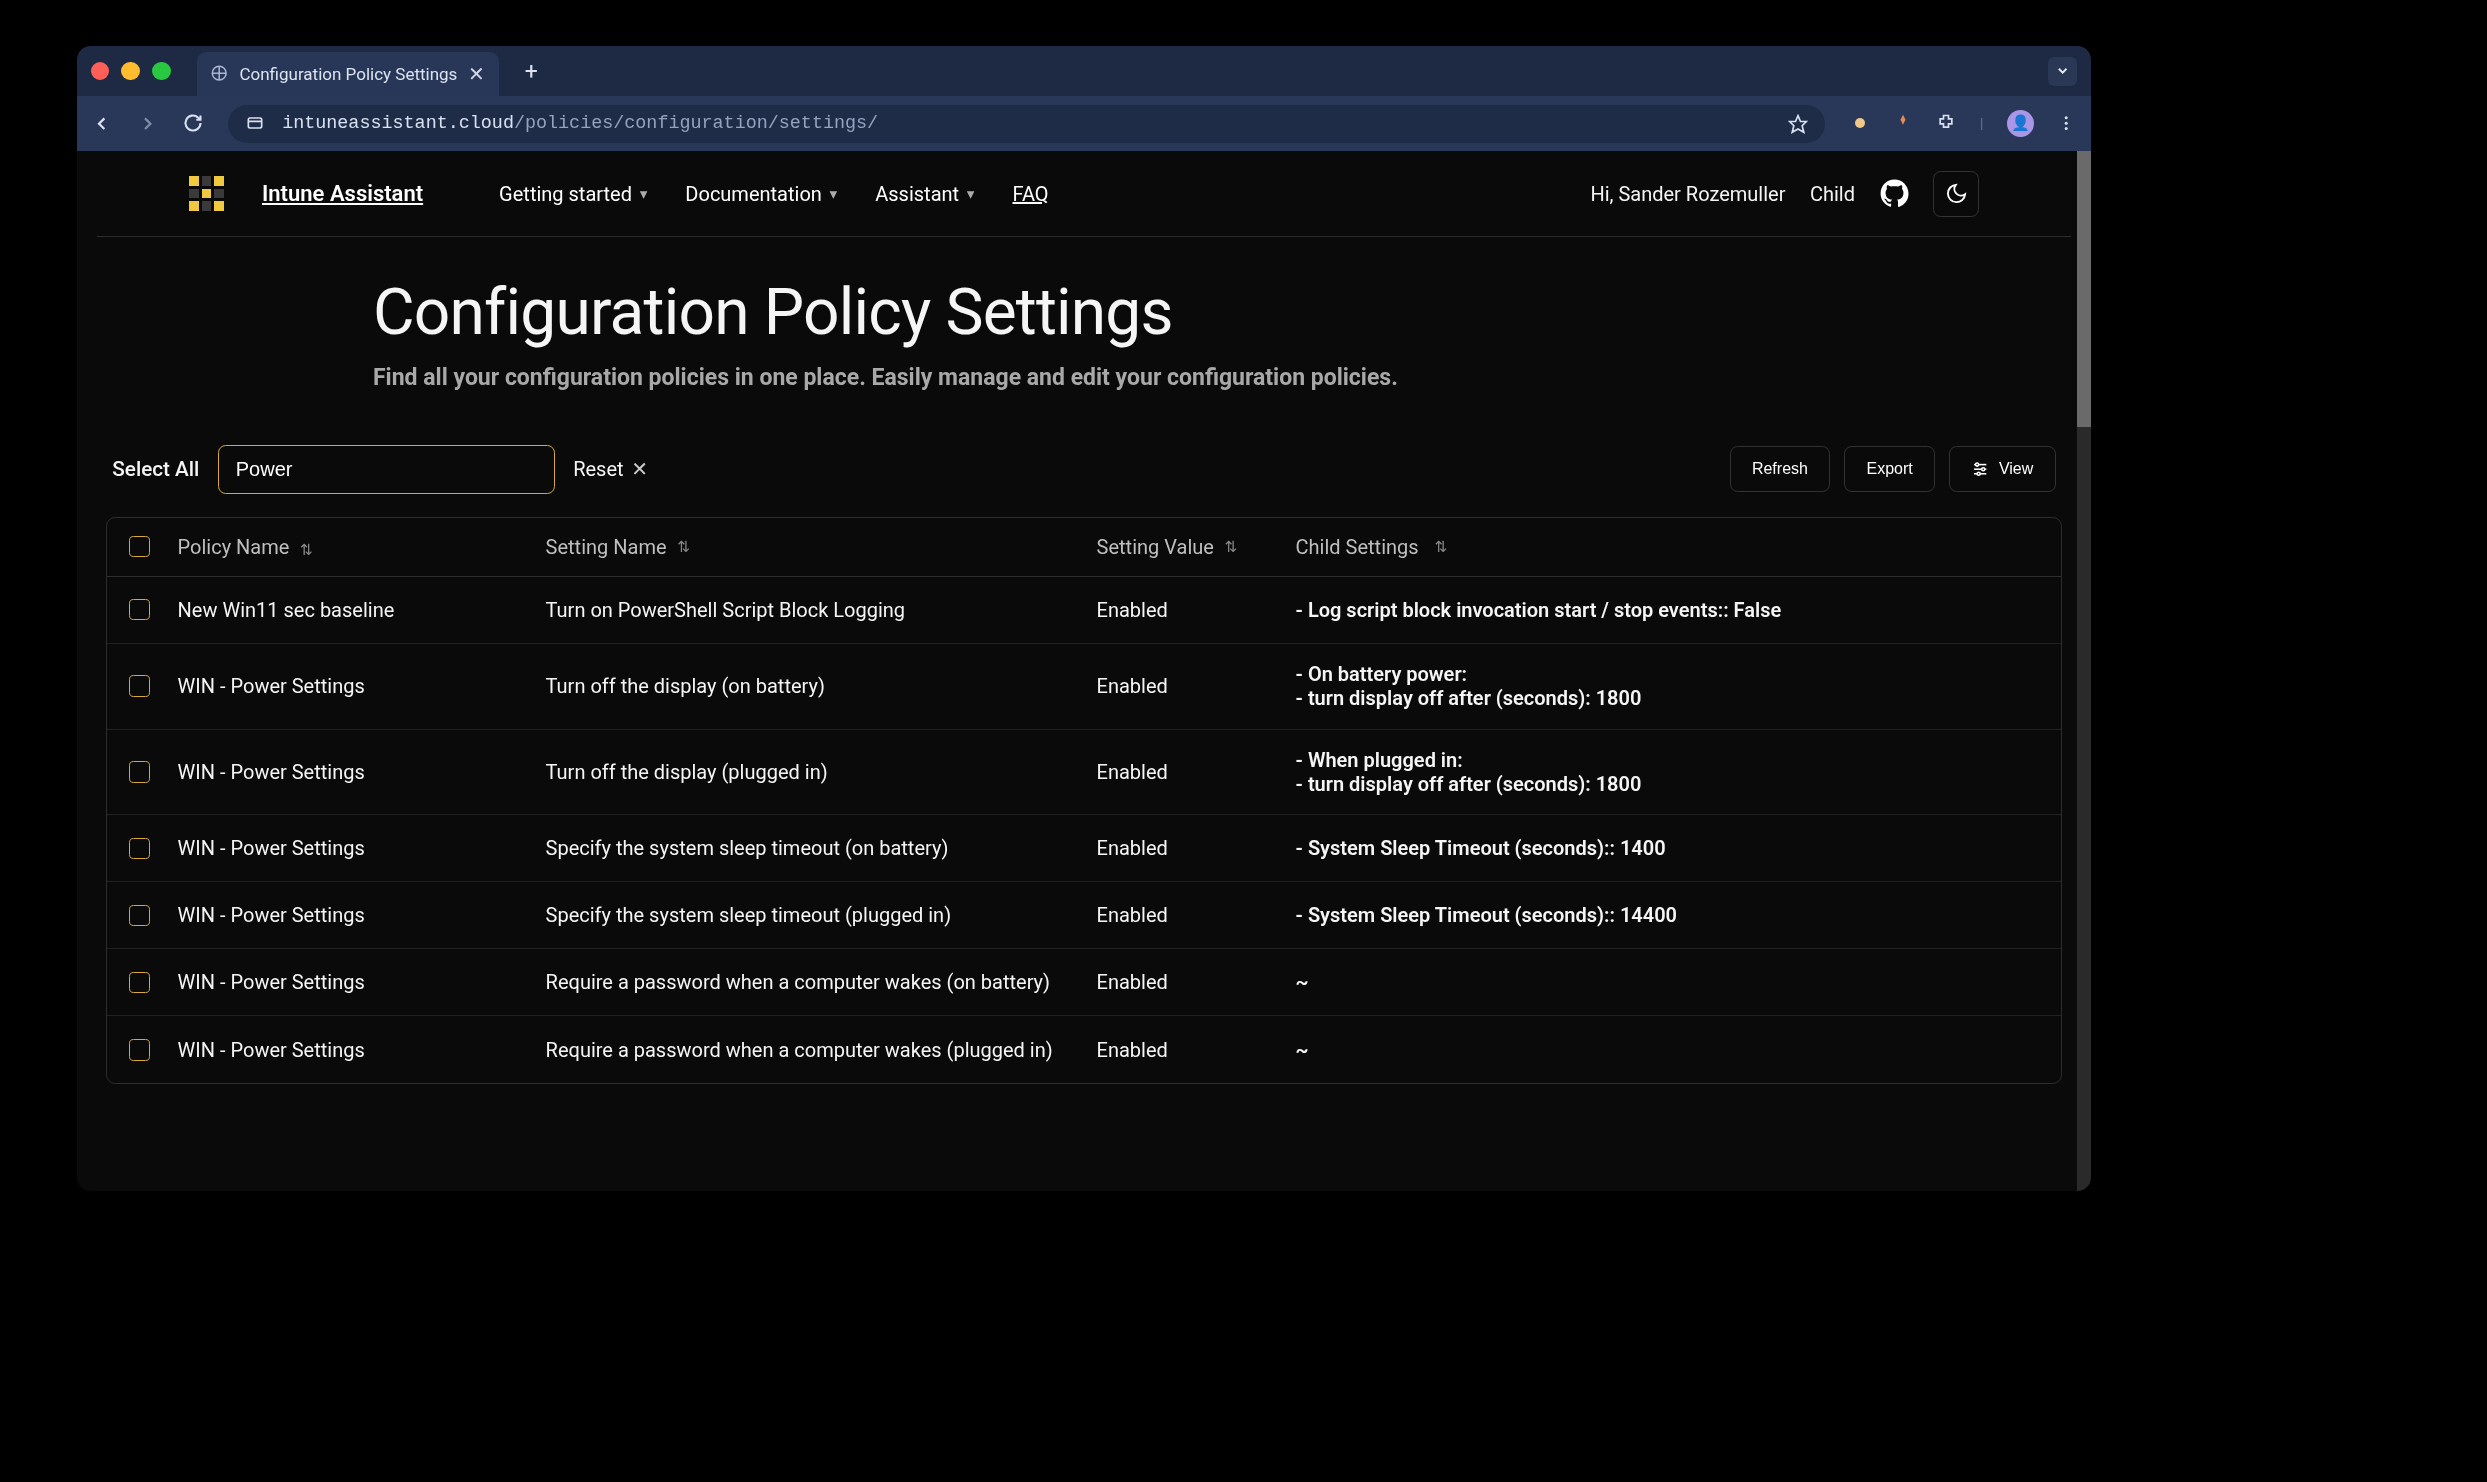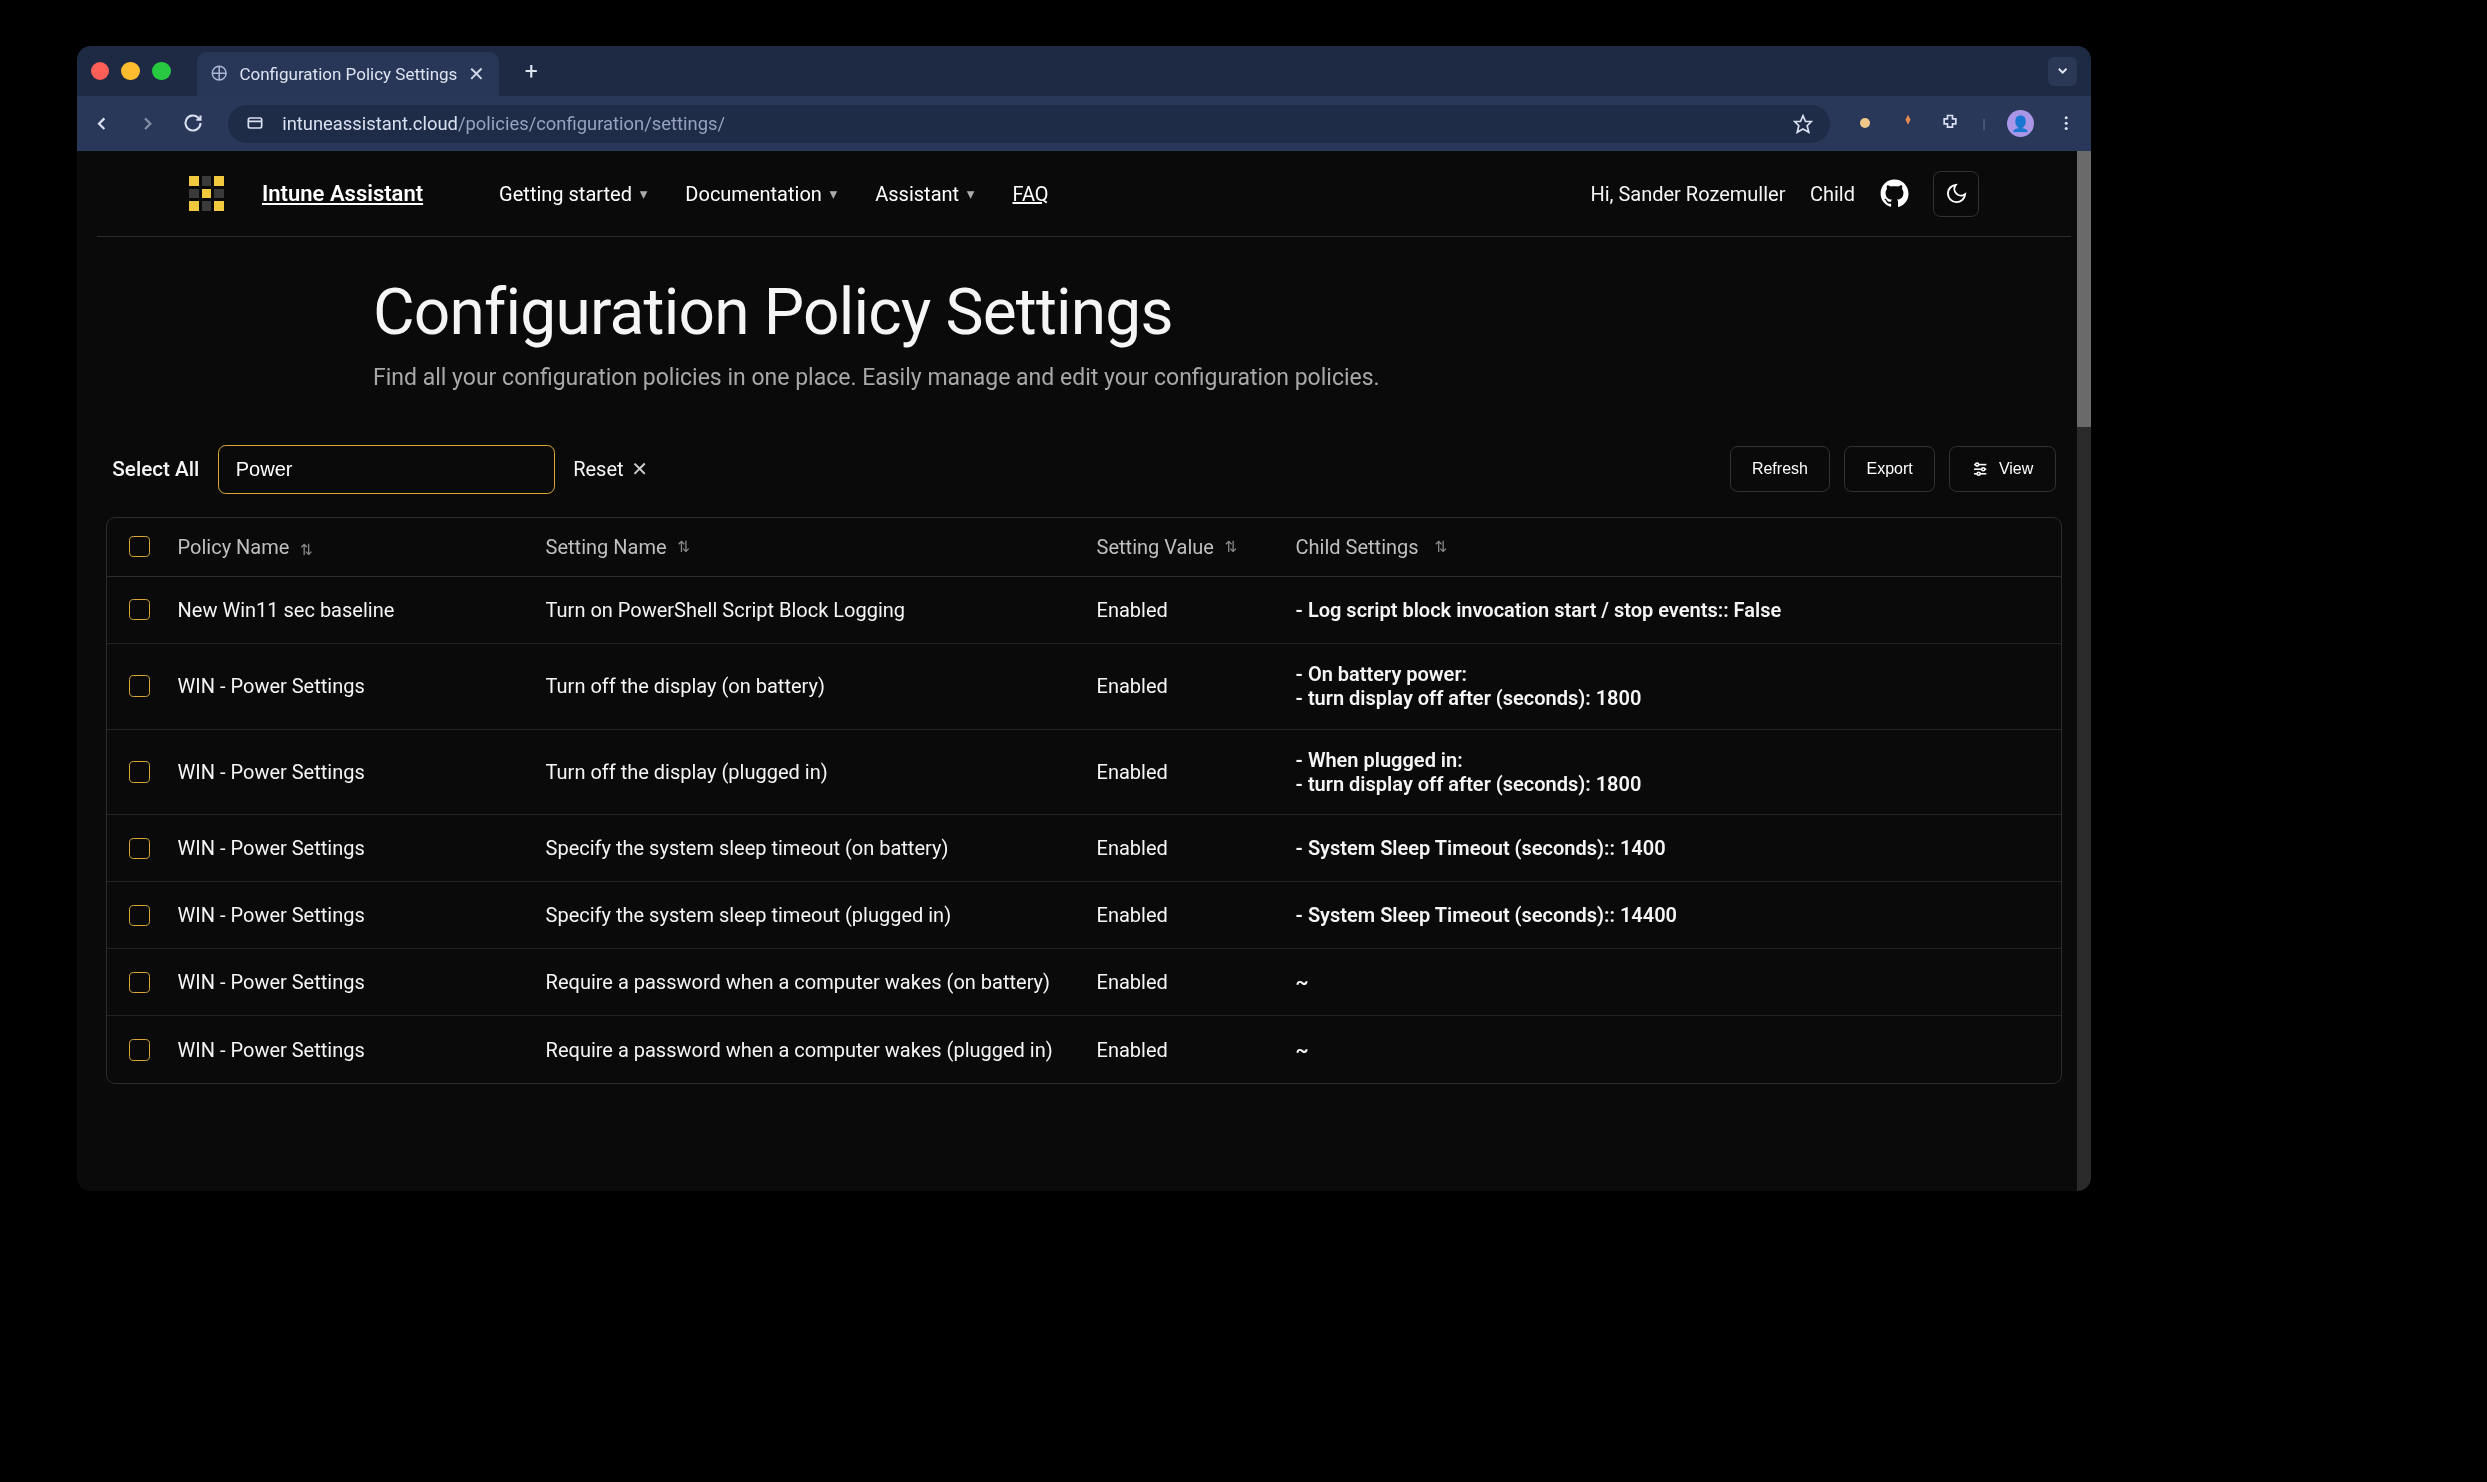--- a/index.html
+++ b/index.html
@@ -79,20 +79,21 @@
 }
 
 
 .addr-bar {
   height: 55px;
   background: #293859;
   display: flex;
   align-items: center;
   padding: 0 13.8px;
   gap: 24.5px;
+  font-family: Liberation Mono, monospace;
 }
 .nav-btn { width: 21.4px; height: 21.4px; color: #d9e0f0; display:flex; align-items:center; justify-content:center;}
 .url-box {
   flex: 1;
   background: #1f2c48;
   height: 38px;
   border-radius: 19px;
   display: flex;
   align-items: center;
   padding: 0 17px;
@@ -133,21 +134,21 @@
 .nav-item .chev { font-size:15.3px; color:#aaa; }
 .nav-right { margin-left:auto; display:flex; align-items:center; gap: 24.5px; }
 .greeting { font-size:20px; }
 .logout { font-size:20px; }
 .icon-btn { width:46px; height:46px; border:0.8px solid #333; border-radius:7.7px; display:flex; align-items:center; justify-content:center; color:#fff; }
 .gh-icon { width:29px; height:29px; }
 
 
 .page-header { padding: 38px 276px 31px 276px; }
 .page-title { font-size: 64px; font-weight: 400; letter-spacing:-0.8px; }
-.page-sub { font-size: 23px; color:#a8a8a8; margin-top: 13.8px; }
+.page-sub { font-size: 23px; color:#a8a8a8; margin-top: 13.8px; font-weight: bold; }
 
 
 .toolbar { display:flex; align-items:center; padding: 23px 15.3px 15.3px 15.3px; gap: 18.4px; }
 .select-all { font-size:20.7px; font-weight:500; }
 .filter-input {
   width: 337px; height: 49px;
   background: transparent;
   border: 1.5px solid #d9a938;
   border-radius: 7.7px;
   padding: 0 17px;

